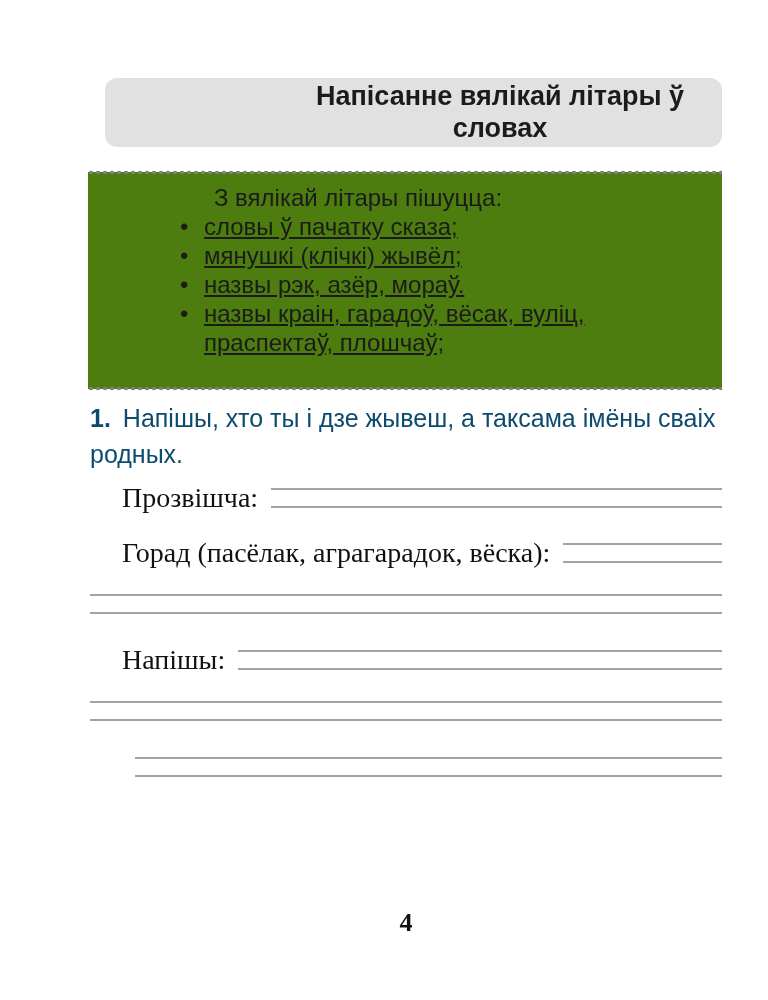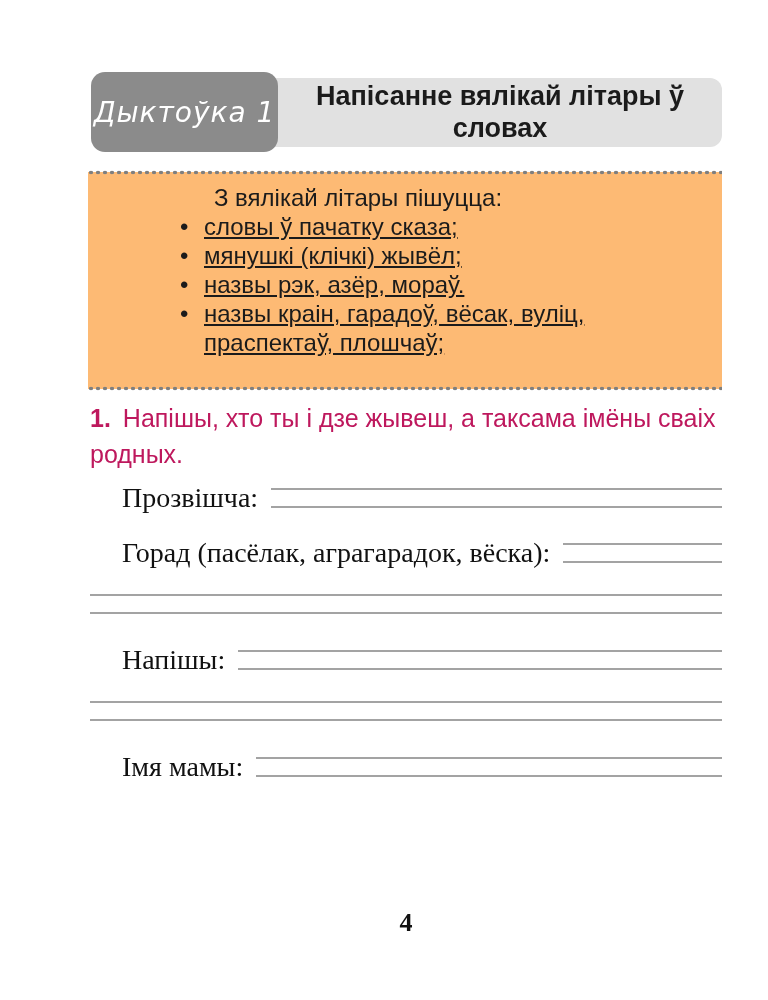--- a/index.html
+++ b/index.html
@@ -26,21 +26,21 @@
   .header-title{
     position:absolute;left:187px;right:0;top:6px;bottom:5px;
     display:flex;align-items:center;justify-content:center;text-align:center;
     font-weight:bold;font-size:27px;line-height:1.18;color:#1b1b1b;
     padding:0 26px;
   }
 
   
   .rules-box{
     position:absolute;top:172px;left:88px;width:634px;height:217px;
-    box-sizing:border-box;background:#fdba74;
+    box-sizing:border-box;background:#4d7c0f;
     padding:11px 0 0 12px;
   }
   .rules-box::before,.rules-box::after{
     content:"";position:absolute;left:0;right:0;height:5px;
     background-image:radial-gradient(circle at 3px 2.5px,#7f7f7f 1.7px,transparent 2.1px);
     background-size:7px 5px;background-repeat:repeat-x;
   }
   .rules-box::before{top:-2px;}
   .rules-box::after{bottom:-2px;}
   .rules-heading{
@@ -51,21 +51,21 @@
     font-size:24px;line-height:29px;color:#1b1b1b;text-decoration:underline;
   }
   .rules-list li{position:relative;padding-left:24px;}
   .rules-list li::before{
     content:"\2022";position:absolute;left:0;top:0;color:#1b1b1b;
   }
 
   
   .exercise{
     position:absolute;top:400px;left:90px;width:632px;
-    font-size:25px;line-height:36px;color:#be185d;
+    font-size:25px;line-height:36px;color:#0c4a6e;
   }
   .exercise .ex-num{font-weight:bold;margin-right:12px;}
 
   
   .form{
     position:absolute;top:468px;left:90px;width:632px;
     font-family:"Liberation Serif", serif;font-size:28px;color:#111111;
   }
   .field-row{
     display:flex;align-items:flex-end;padding-left:32px;margin-top:21px;height:34px;
@@ -85,23 +85,20 @@
   .page-number{
     position:absolute;top:908px;left:90px;width:632px;text-align:center;
     font-family:"Liberation Serif", serif;font-weight:bold;font-size:26px;color:#111111;
   }
 </style>
 </head>
 <body>
 
 <div class="header">
   <div class="header-bar"></div>
-  <div class="header-tab">
-    <span>Дыктоўка 1</span>
-  </div>
   <div class="header-title">Напісанне вялікай літары ў словах</div>
 </div>
 
 <div class="rules-box">
   <div class="rules-heading">З вялікай літары пішуцца:</div>
   <ul class="rules-list" id="rules-list">
       <li>словы ў пачатку сказа;</li>
       <li>мянушкі (клічкі) жывёл;</li>
       <li>назвы рэк, азёр, мораў.</li>
       <li>назвы краін, гарадоў, вёсак, вуліц, праспектаў, плошчаў;</li>
@@ -125,18 +122,17 @@
       <span class="write-line"></span>
     </div>
     <div class="field-row">
       <span class="field-label">Напішы:</span>
       <span class="write-line"></span>
     </div>
     <div class="full-row">
       <span class="write-line"></span>
     </div>
     <div class="field-row">
-      <span class="field-label">Імя мамы:</span>
       <span class="write-line"></span>
     </div>
   </div>
 
 <div class="page-number">4</div>
 
 </body></html>

